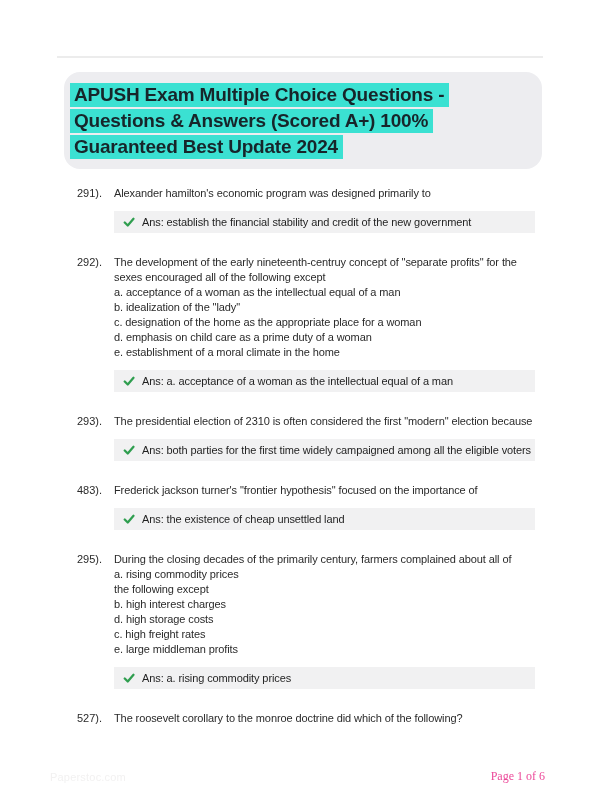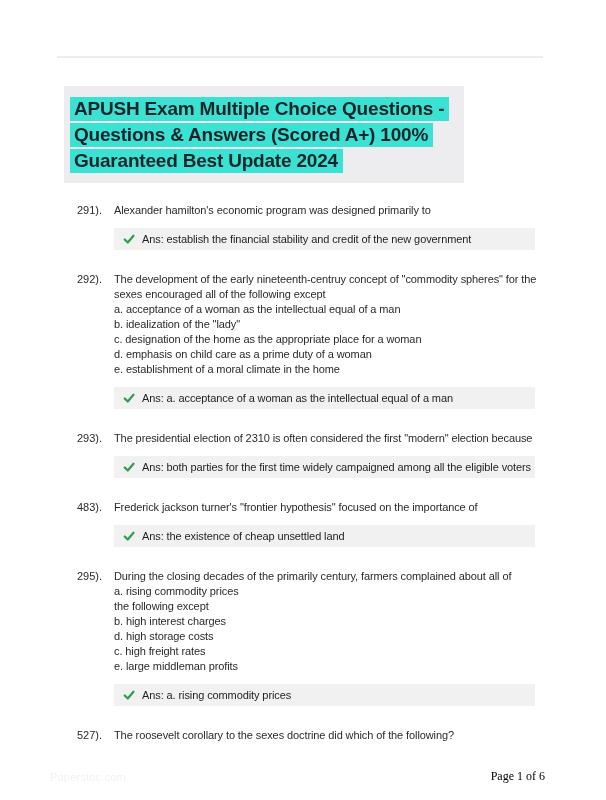--- a/index.html
+++ b/index.html
@@ -9,36 +9,37 @@
     font-family:"Liberation Sans", sans-serif;
   }
   .page { position:absolute; inset:0; background:#ffffff; }
 
   .top-rule {
     position:absolute; left:57px; top:56px; width:486px; height:2px;
     background:#ececec;
   }
 
   .title-box {
-    position:absolute; left:64px; top:86px; width:400px;
+    position:absolute; left:64px; top:72px; width:478px;
     background:var(--title-box-bg, #ededf0);
     padding:10px 6px 9px 6px;
+    border-radius:16px;
   }
   .title-line { line-height:25px; }
   .title-line .hl {
     background:var(--highlight, #3be1d2);
     color:#17252a;
     font-size:19px; font-weight:600; letter-spacing:-0.2px;
     padding:1px 5px 2px 4px;
   }
 
   .content {
     position:absolute; left:57px; top:186px; width:486px;
   }
-  .question { display:flex; margin-bottom:22px;margin-top:17px; }
+  .question { display:flex; margin-bottom:22px; }
   .qnum {
     flex:0 0 57px; width:57px; padding-left:20px;
     font-size:11px; line-height:15px; color:#2a2a2a;
   }
   .qbody { flex:1 1 auto; min-width:0; }
   .qline {
     font-size:11px; line-height:15px; color:#2a2a2a;
     white-space:nowrap; letter-spacing:-0.1px;
   }
   .answer {
@@ -54,21 +55,21 @@
     white-space:nowrap; letter-spacing:-0.1px;
   }
 
   .watermark {
     position:absolute; left:50px; bottom:17px;
     font-size:11px; color:#f2f1f1; letter-spacing:0.2px;
   }
   .page-indicator {
     position:absolute; right:61px; bottom:16px;
     font-family:"Liberation Serif", serif;
-    font-size:12px; color:#000000;
+    font-size:12px; color:#ec4899;
   }
 </style>
 </head>
 <body>
 
 <div class="page">
 
   <div class="top-rule"></div>
 
   <div class="title-box">
@@ -87,21 +88,21 @@
           <path d="M3.5 13l6 6L21 5.5" fill="none" stroke="var(--check-green, #2f9e4f)" stroke-width="4.5" stroke-linecap="round" stroke-linejoin="round"></path>
         </svg>
         <span class="ans-text">Ans: establish the financial stability and credit of the new government</span>
       </div>
     </div>
   </div>
 
   <div class="question">
     <div class="qnum">292).</div>
     <div class="qbody">
-      <div class="qline">The development of the early nineteenth-centruy concept of "commodity spheres" for the</div>
+      <div class="qline">The development of the early nineteenth-centruy concept of "separate profits" for the</div>
           <div class="qline">sexes encouraged all of the following except</div>
           <div class="qline">a. acceptance of a woman as the intellectual equal of a man</div>
           <div class="qline">b. idealization of the "lady"</div>
           <div class="qline">c. designation of the home as the appropriate place for a woman</div>
           <div class="qline">d. emphasis on child care as a prime duty of a woman</div>
           <div class="qline">e. establishment of a moral climate in the home</div>
           <div class="answer">
         <svg class="check" viewBox="0 0 24 24" aria-hidden="true">
           <path d="M3.5 13l6 6L21 5.5" fill="none" stroke="var(--check-green, #2f9e4f)" stroke-width="4.5" stroke-linecap="round" stroke-linejoin="round"></path>
         </svg>
@@ -151,21 +152,21 @@
           <path d="M3.5 13l6 6L21 5.5" fill="none" stroke="var(--check-green, #2f9e4f)" stroke-width="4.5" stroke-linecap="round" stroke-linejoin="round"></path>
         </svg>
         <span class="ans-text">Ans: a. rising commodity prices</span>
       </div>
     </div>
   </div>
 
   <div class="question">
     <div class="qnum">527).</div>
     <div class="qbody">
-      <div class="qline">The roosevelt corollary to the sexes doctrine did which of the following?</div>
+      <div class="qline">The roosevelt corollary to the monroe doctrine did which of the following?</div>
     </div>
   </div>
 </div>
 
   <div class="watermark">Paperstoc.com</div>
   <div class="page-indicator">Page 1 of 6</div>
 
 </div>
 
 </body></html>

